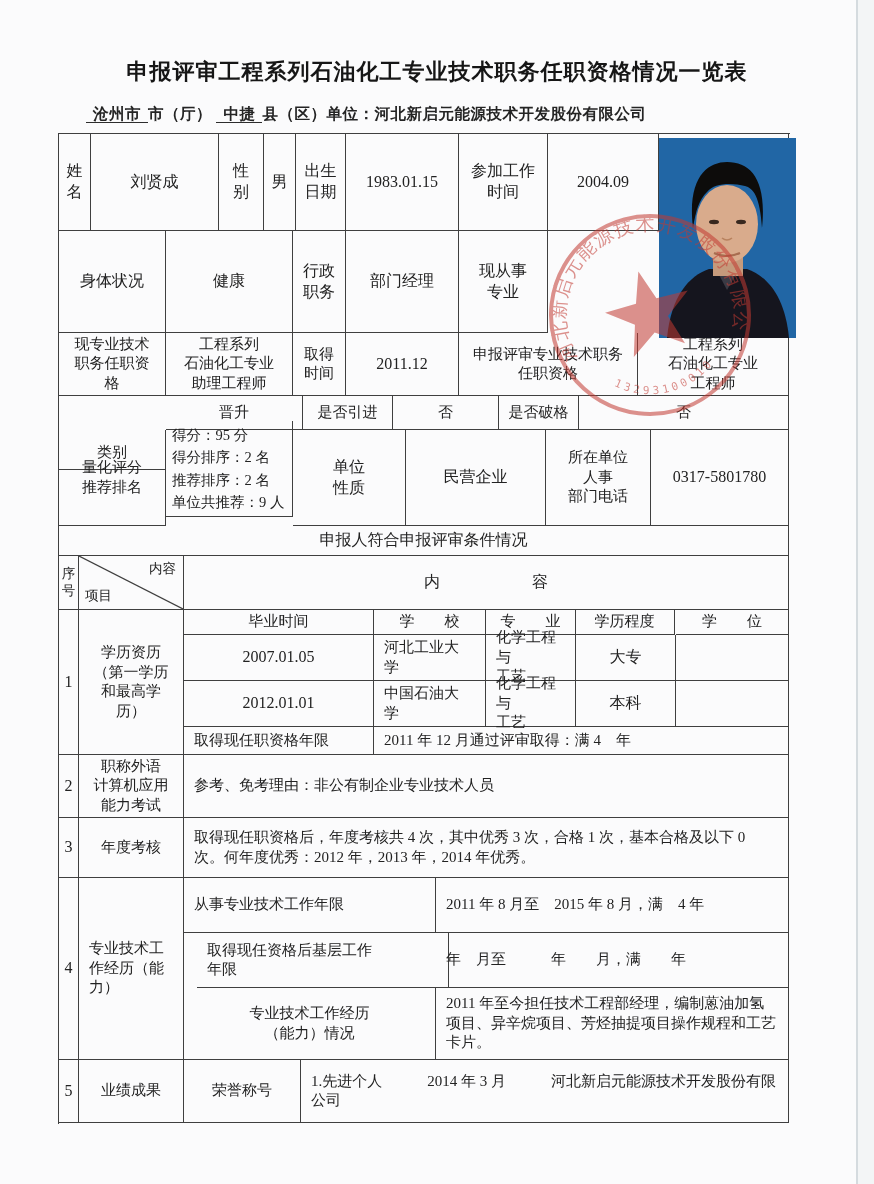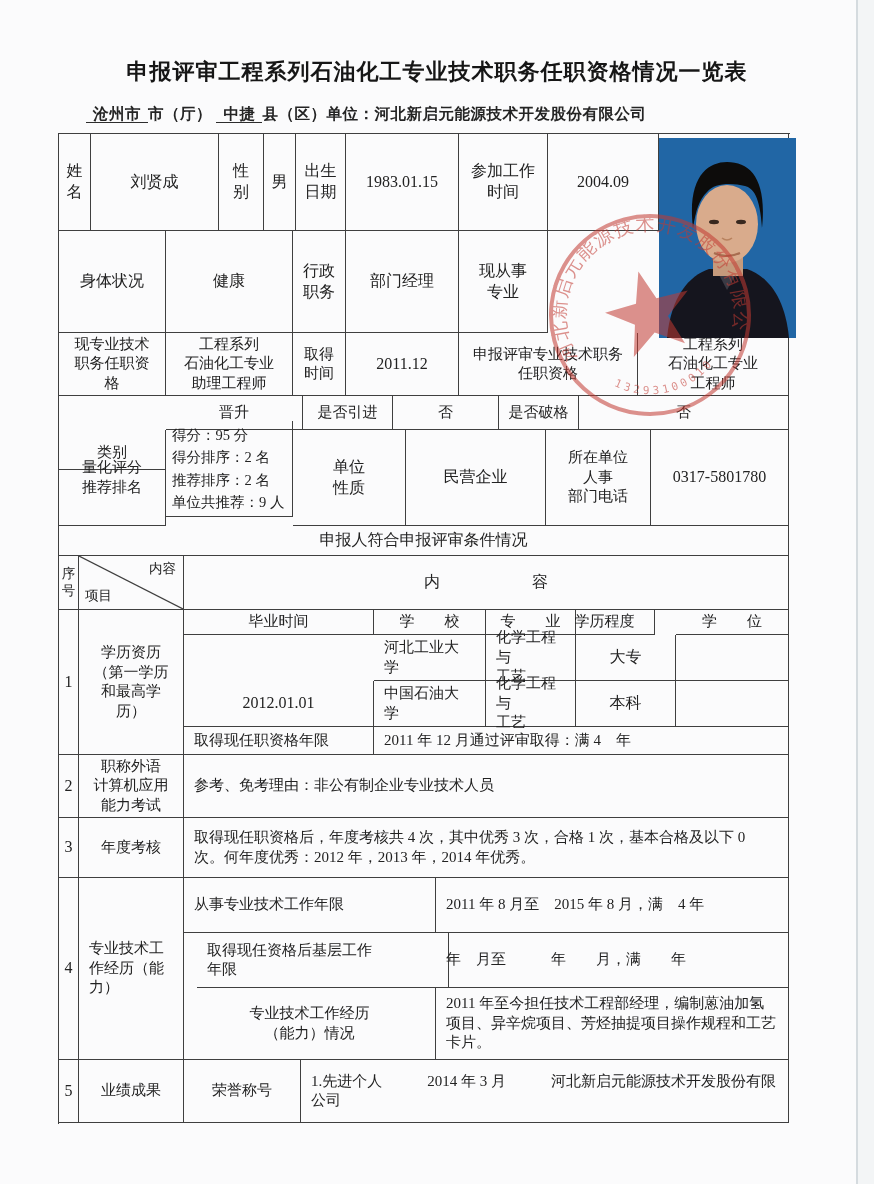--- a/index.html
+++ b/index.html
@@ -135,23 +135,24 @@
   </div>
 
   <div class="c" style="left:0;top:476px;width:20px;height:145px;">1</div>
   <div class="c sm" style="left:20px;top:476px;width:105px;height:145px;">学历资历
 （第一学历
 和最高学
 历）</div>
   <div class="c sm" style="left:125px;top:476px;width:190px;height:25px;">毕业时间</div>
   <div class="c sm" style="left:315px;top:476px;width:112px;height:25px;">学　　校</div>
   <div class="c sm" style="left:427px;top:476px;width:90px;height:25px;">专　　业</div>
-  <div class="c sm" style="left:496px;top:476px;width:100px;height:25px;">学历程度</div>
+  <div class="c sm" style="left:516px;top:476px;width:100px;height:25px;">学历程度</div>
   <div class="c sm" style="left:617px;top:476px;width:113px;height:25px;">学　　位</div>
 
+  <div class="c" style="left:125px;top:501px;width:190px;height:46px;">2007.01.05</div>
   <div class="c l sm" style="left:315px;top:501px;width:112px;height:46px;">河北工业大
 学</div>
   <div class="c l sm" style="left:427px;top:501px;width:90px;height:46px;">化学工程与
 工艺</div>
   <div class="c" style="left:517px;top:501px;width:100px;height:46px;">大专</div>
   <div class="c" style="left:617px;top:501px;width:113px;height:46px;"></div>
 
   <div class="c" style="left:125px;top:547px;width:190px;height:46px;">2012.01.01</div>
   <div class="c l sm" style="left:315px;top:547px;width:112px;height:46px;">中国石油大
 学</div>

